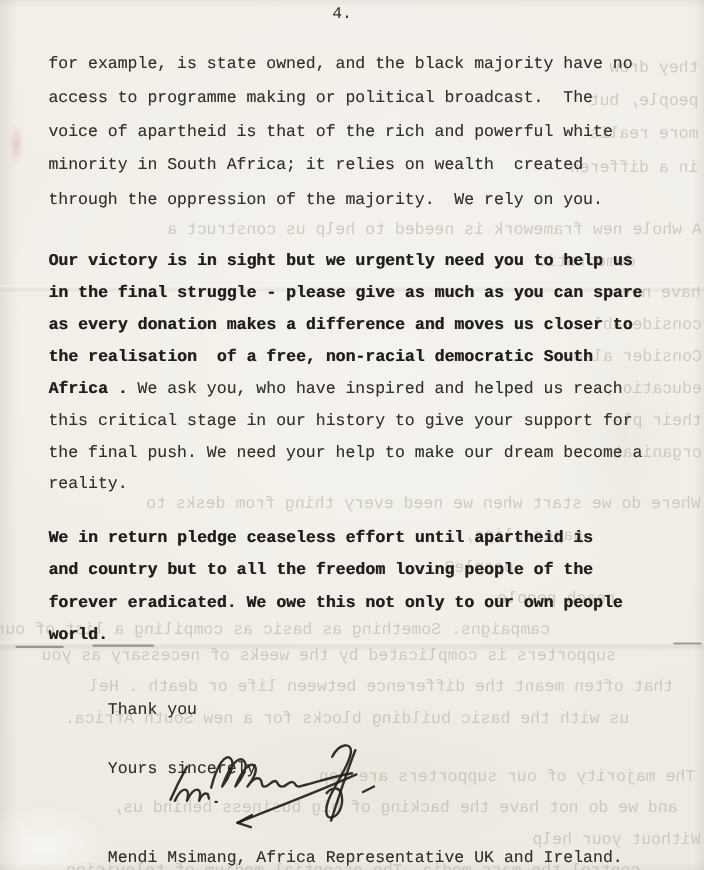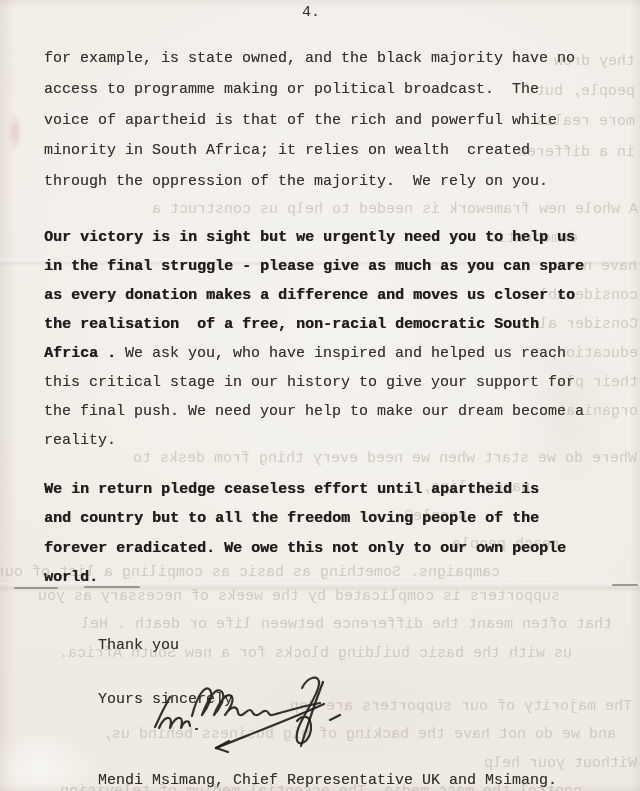--- a/index.html
+++ b/index.html
@@ -133,16 +133,16 @@
       <path d="M52,42 C57,22 65,10 70,16 C74,21 68,33 62,41 C69,22 77,12 82,18 C86,23 80,34 74,41 C80,26 88,17 92,23 C94,27 90,35 85,41 C88,36 93,32 96,34 C99,36 97,41 100,41 C104,42 106,36 110,36 C113,36 112,41 116,41 C120,42 122,36 126,37 C129,37 128,42 132,41 C142,39 158,33 180,29"></path>
       <path d="M162,14 C168,2 180,0 179,10 C178,20 168,34 161,48 C155,60 155,71 162,69 C169,67 173,56 170,47 C168,41 161,42 157,47"></path>
       <path d="M183,8 C176,26 168,50 161,72"></path>
       <path d="M184,30 C158,42 116,58 76,74"></path>
       <path d="M76,74 L89,67"></path>
       <path d="M76,74 L88,78"></path>
       <path d="M190,46 L200,41"></path>
     </svg>
 
     <div class="single closing">
-      <span class="r">Mendi Msimang, Chief Representative UK and Msimang.</span>
+      <span class="r">Mendi Msimang, Africa Representative UK and Ireland.</span>
     </div>
   </div>
 </div>
 
 </body></html>

